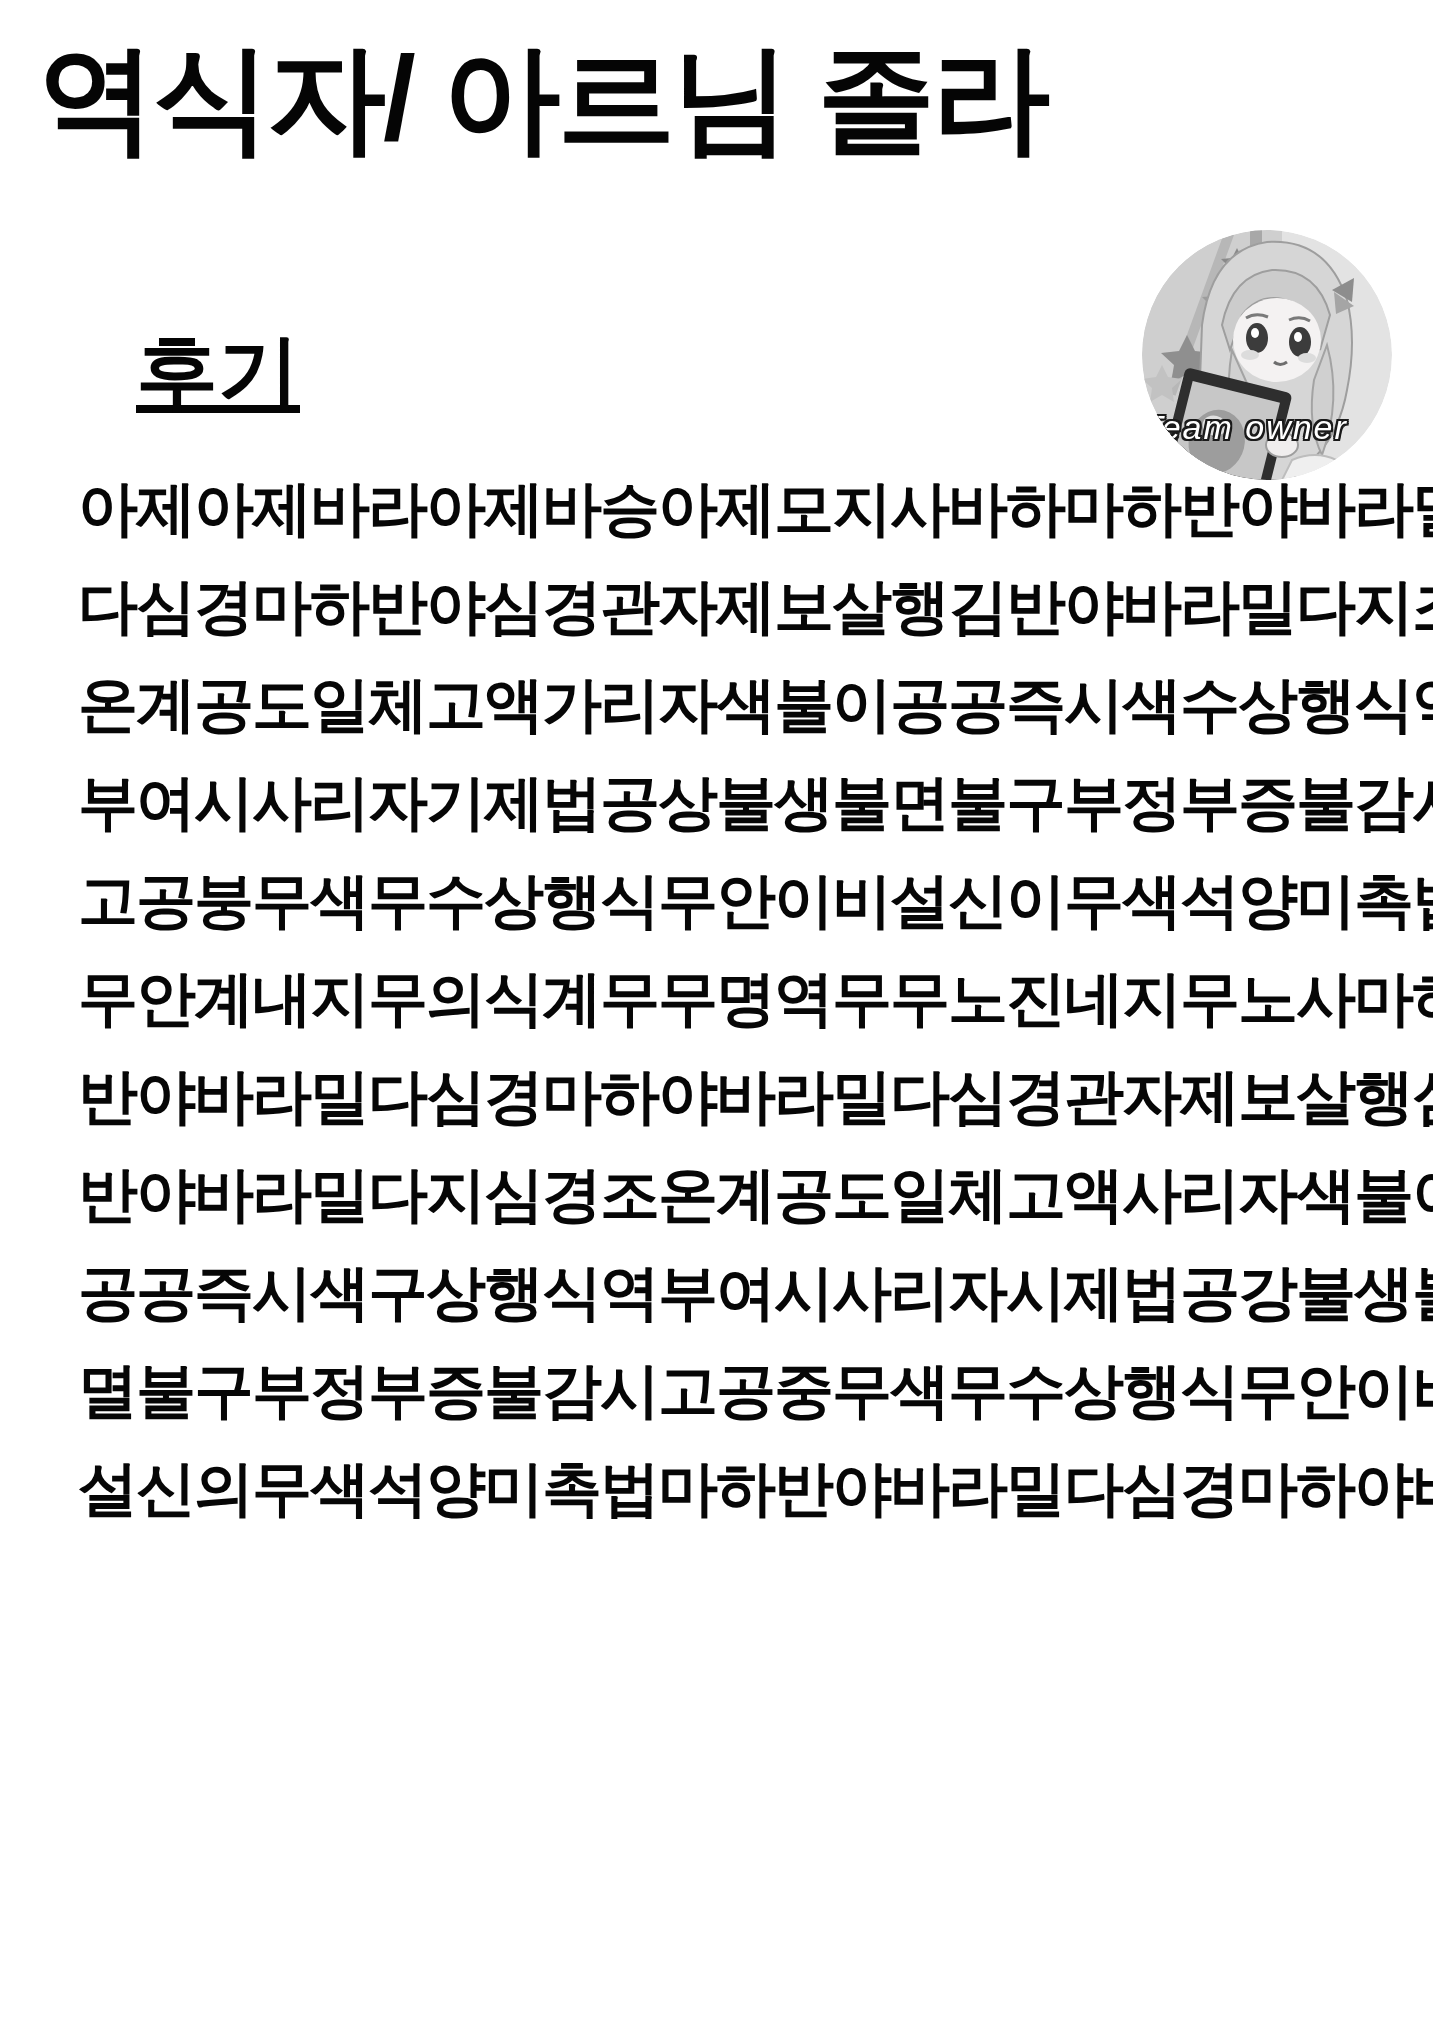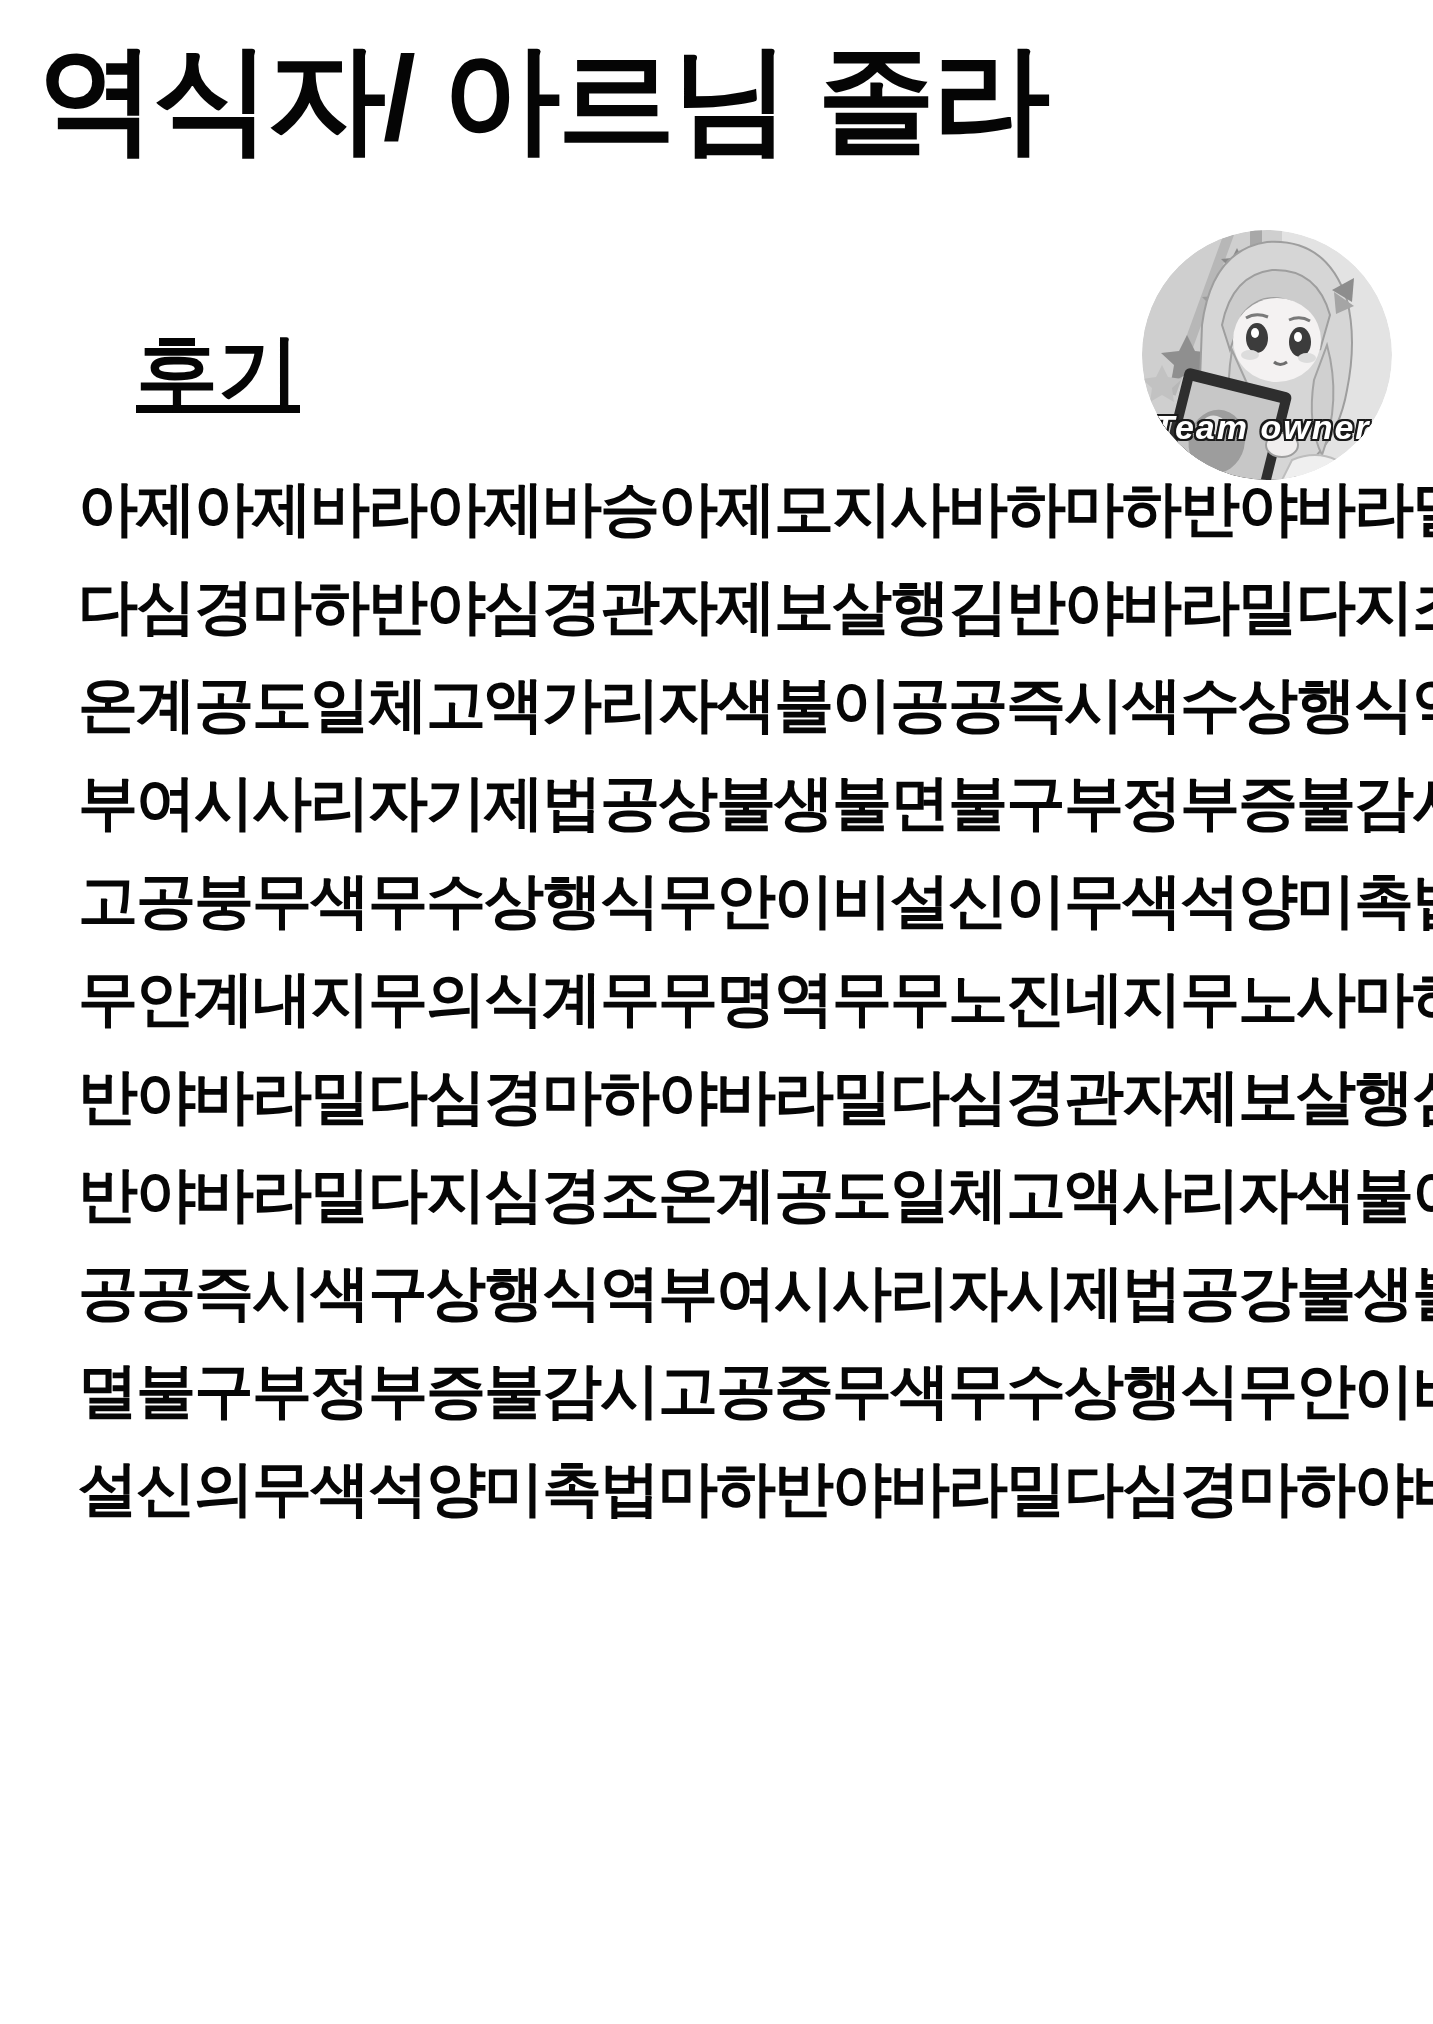--- a/index.html
+++ b/index.html
@@ -45,23 +45,22 @@
     height: 250px;
     border-radius: 50%;
     overflow: hidden;
   }
   .avatar svg { display: block; }
   .avatar-caption {
     position: absolute;
     left: 0;
     right: 10px;
     top: 178px;
-    text-align: center;
     font-size: 34px;
-    font-weight: 700;
+    font-weight: 400;
     font-style: italic;
     color: #ffffff;
     letter-spacing: 2px;
     text-shadow:
       -2px -2px 0 #1a1a1a, 2px -2px 0 #1a1a1a,
       -2px  2px 0 #1a1a1a, 2px  2px 0 #1a1a1a,
       0 -2px 0 #1a1a1a, 0 2px 0 #1a1a1a,
       -2px 0 0 #1a1a1a, 2px 0 0 #1a1a1a;
     white-space: nowrap;
   }

